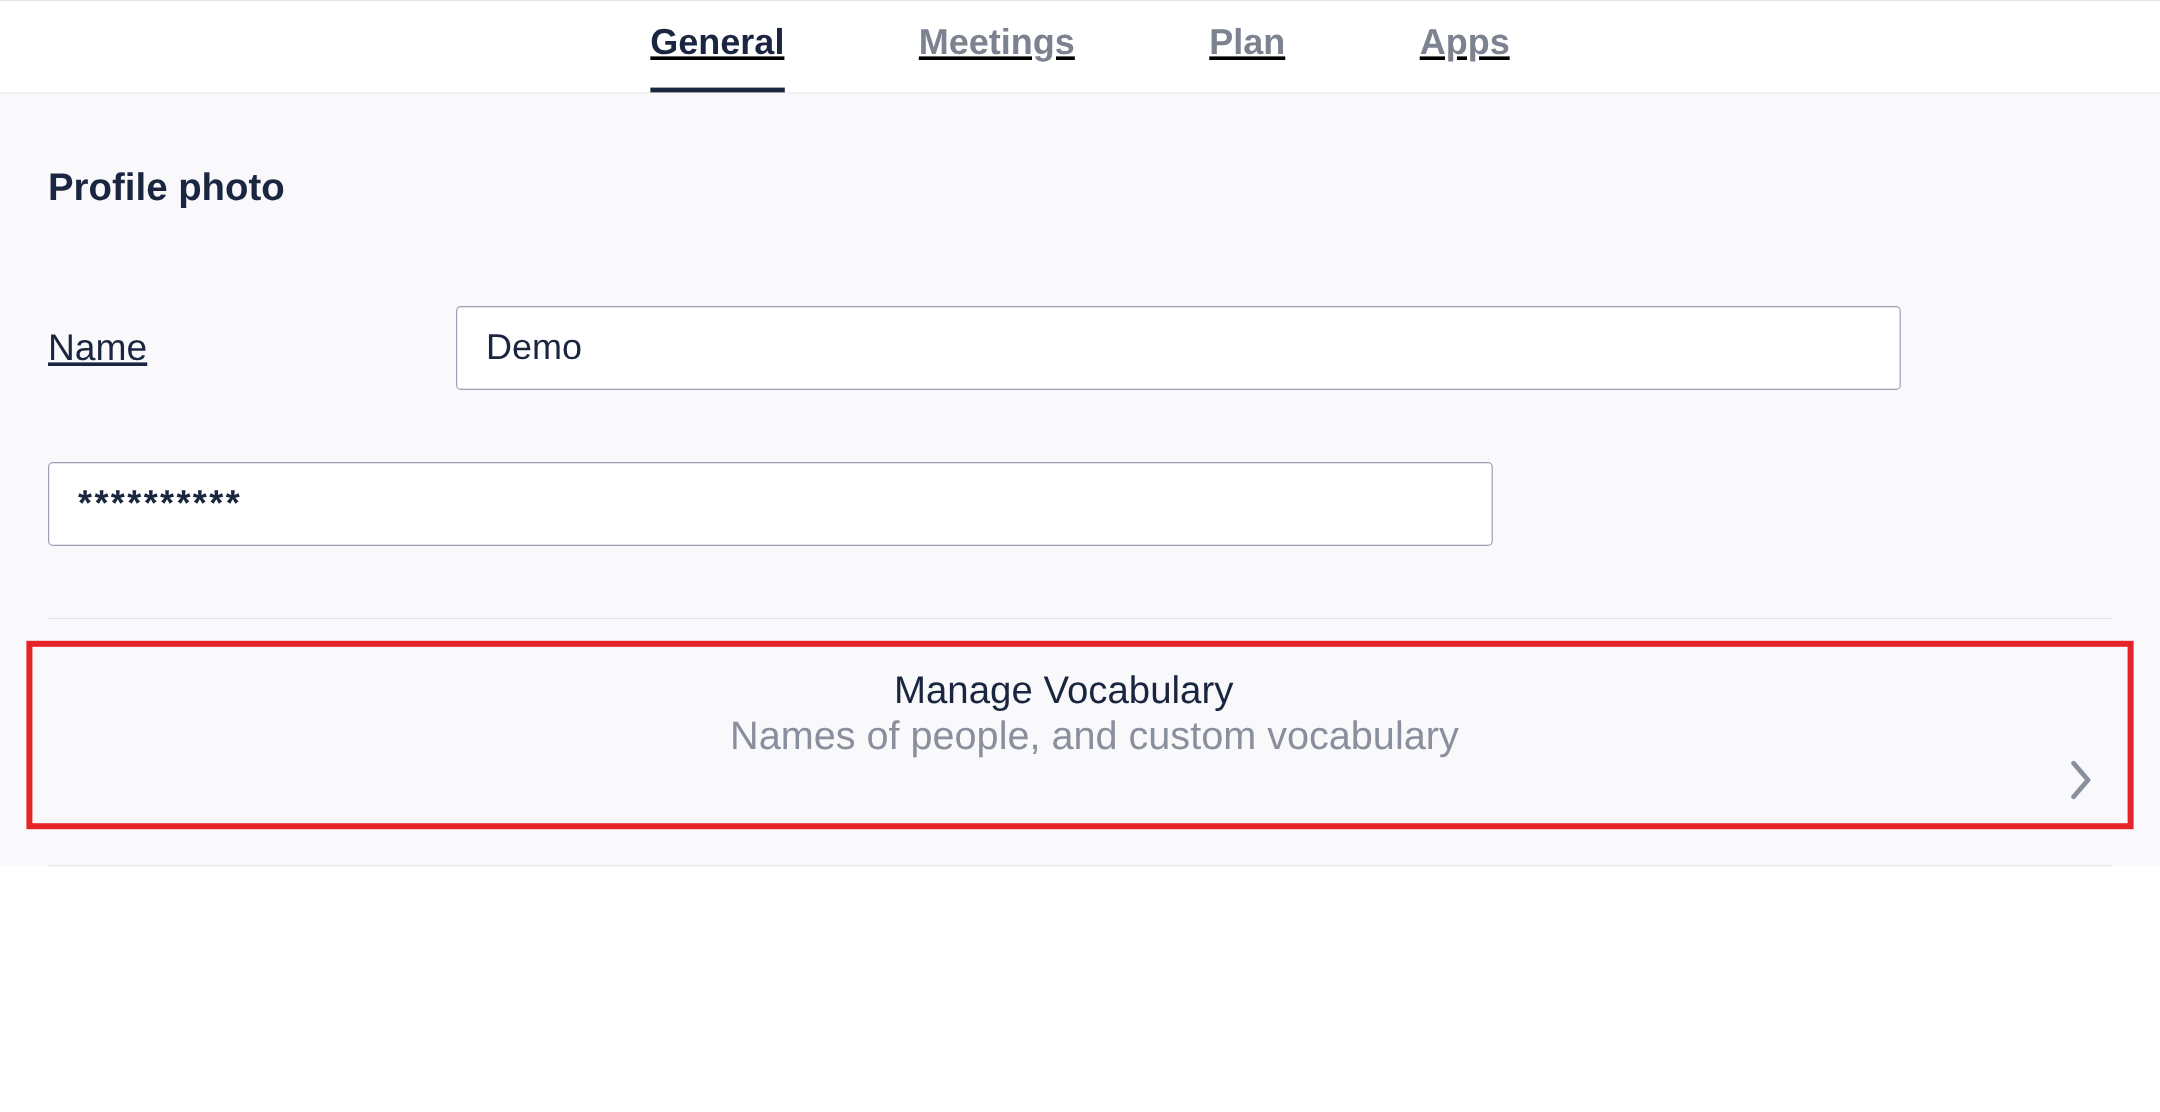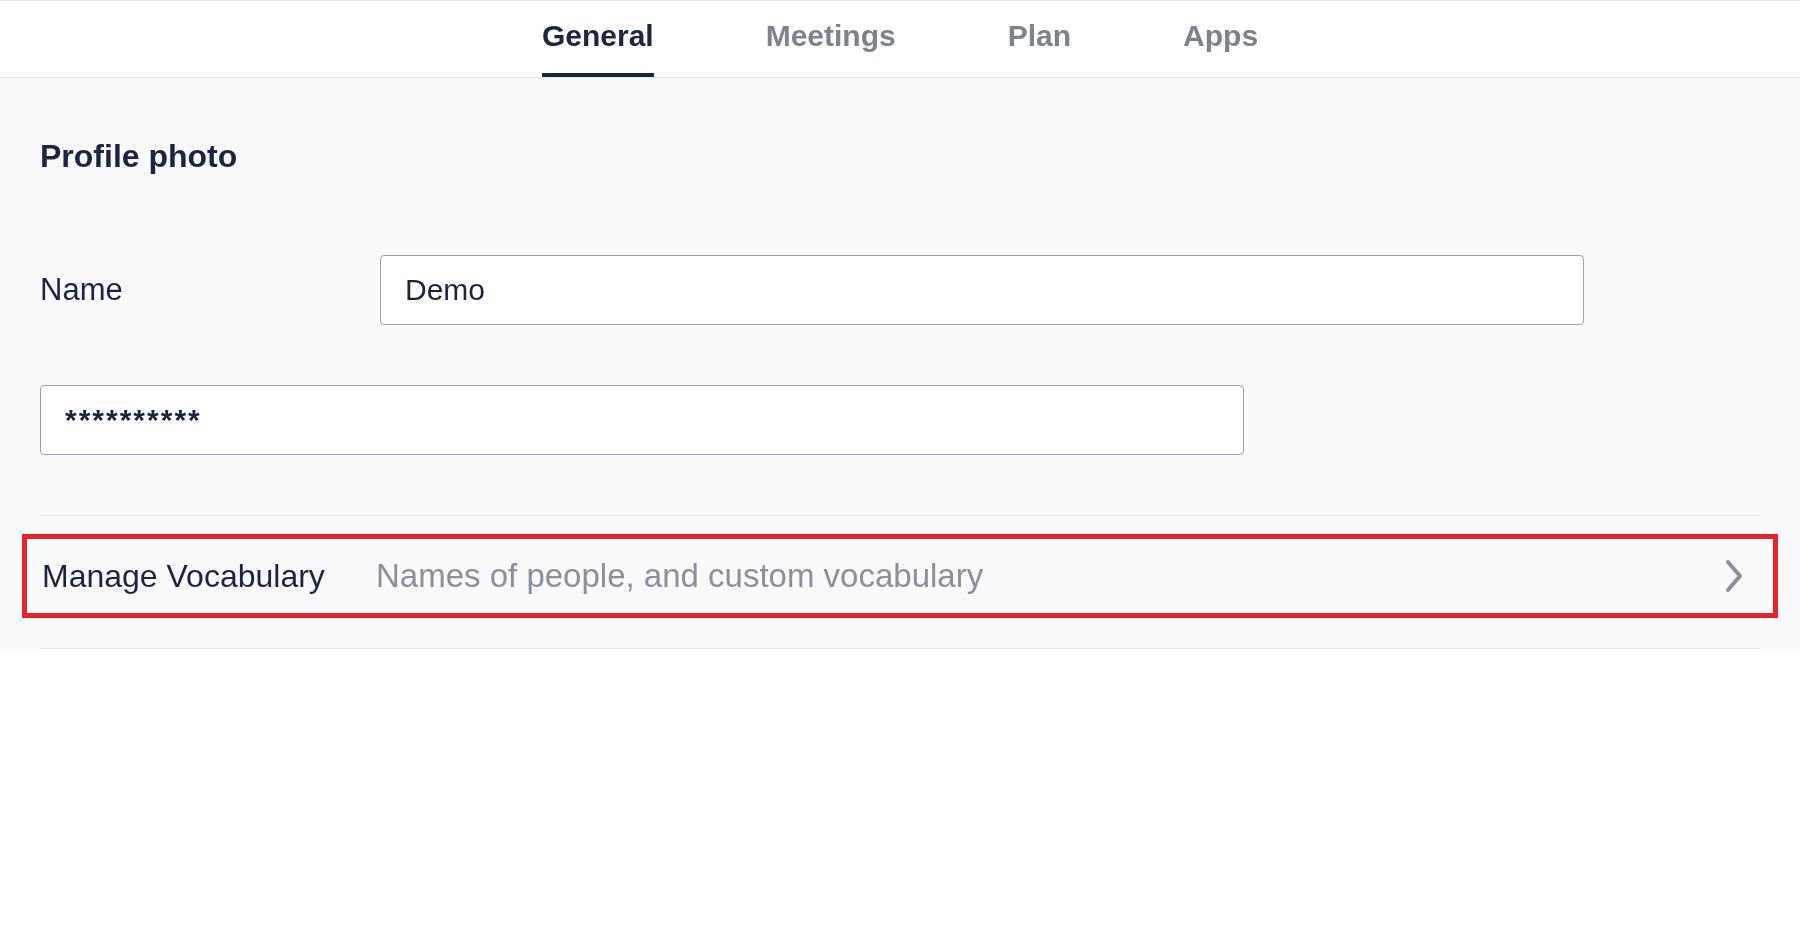--- a/index.html
+++ b/index.html
@@ -14,20 +14,21 @@
       border-top: 1px solid #e6e6e8;
       border-bottom: 1px solid #e6e6e8;
       padding: 0 40px;
     }
     .tabs {
       display: flex;
       justify-content: center;
       gap: 112px;
       padding: 18px 0 0 0;
       width: 100%;
+      text-decoration: underline;
     }
     .tab {
       font-size: 30px;
       font-weight: 600;
       color: #7d8290;
       padding-bottom: 20px;
       cursor: pointer;
       white-space: nowrap;
     }
     .tab.active {
@@ -52,20 +53,21 @@
       display: flex;
       align-items: center;
       margin-bottom: 60px;
     }
     .form-label {
       width: 340px;
       font-size: 31px;
       color: #1a2540;
       font-weight: 500;
       flex-shrink: 0;
+      text-decoration: underline;
     }
     .form-input {
       width: 1204px;
       height: 70px;
       border: 1px solid #9aa0b0;
       border-radius: 4px;
       background: #fff;
       font-size: 30px;
       color: #1a2540;
       padding: 0 24px;
@@ -83,20 +85,21 @@
       margin: 20px 40px 0 40px;
     }
     .manage-row {
       display: flex;
       align-items: center;
       padding: 18px 15px 18px 15px;
       margin: 18px 22px 0 22px;
       border: 5px solid #e62329;
       cursor: pointer;
       position: relative;
+      flex-direction: column;
     }
     .manage-title {
       font-size: 32px;
       color: #1a2540;
       font-weight: 500;
       line-height: 1.15;
       width: 310px;
       flex-shrink: 0;
     }
     .manage-desc {

